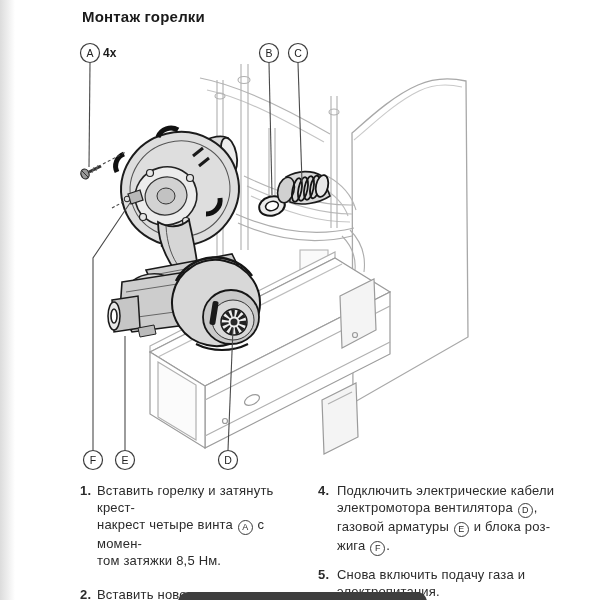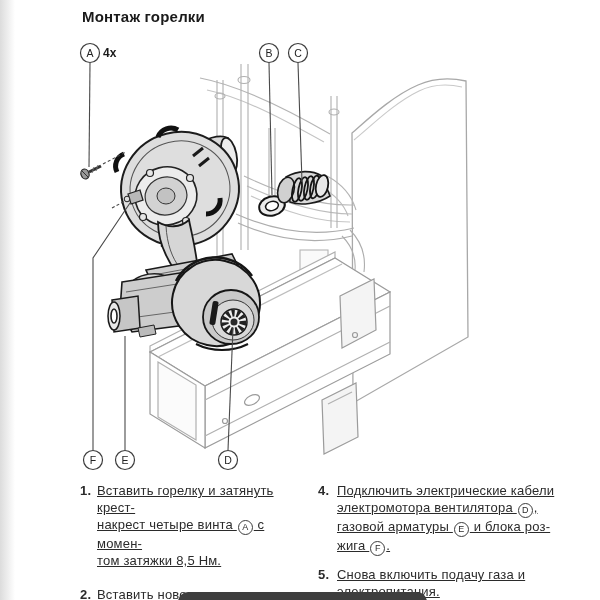--- a/index.html
+++ b/index.html
@@ -26,21 +26,21 @@
     position:absolute;top:482px;
     font-size:13px;line-height:17px;letter-spacing:.2px;color:#2b2b2b;
   }
   .col-left{left:80px;width:232px;}
   .col-right{left:318px;width:238px;}
   .instr{display:flex;align-items:flex-start;}
   .col-left .instr{margin-bottom:17px;}
   .col-right .instr{margin-bottom:10px;}
   .instr .num{font-weight:700;flex:0 0 17px;}
   .col-right .instr .num{flex:0 0 19px;}
-  .instr .body{flex:1;text-decoration:underline;}
+  .instr .body{flex:1;}
   .cl{
     display:inline-block;width:13px;height:13px;line-height:12px;
     border:1px solid #3c3c3c;border-radius:50%;
     font-size:9px;text-align:center;vertical-align:-1px;
     background:#fff;margin:0 1px;
   }
   .next-figure-panel{
     position:absolute;left:178px;top:592px;width:249px;height:10px;
     background:#3e3e3e;border-radius:12px 12px 0 0;
   }

